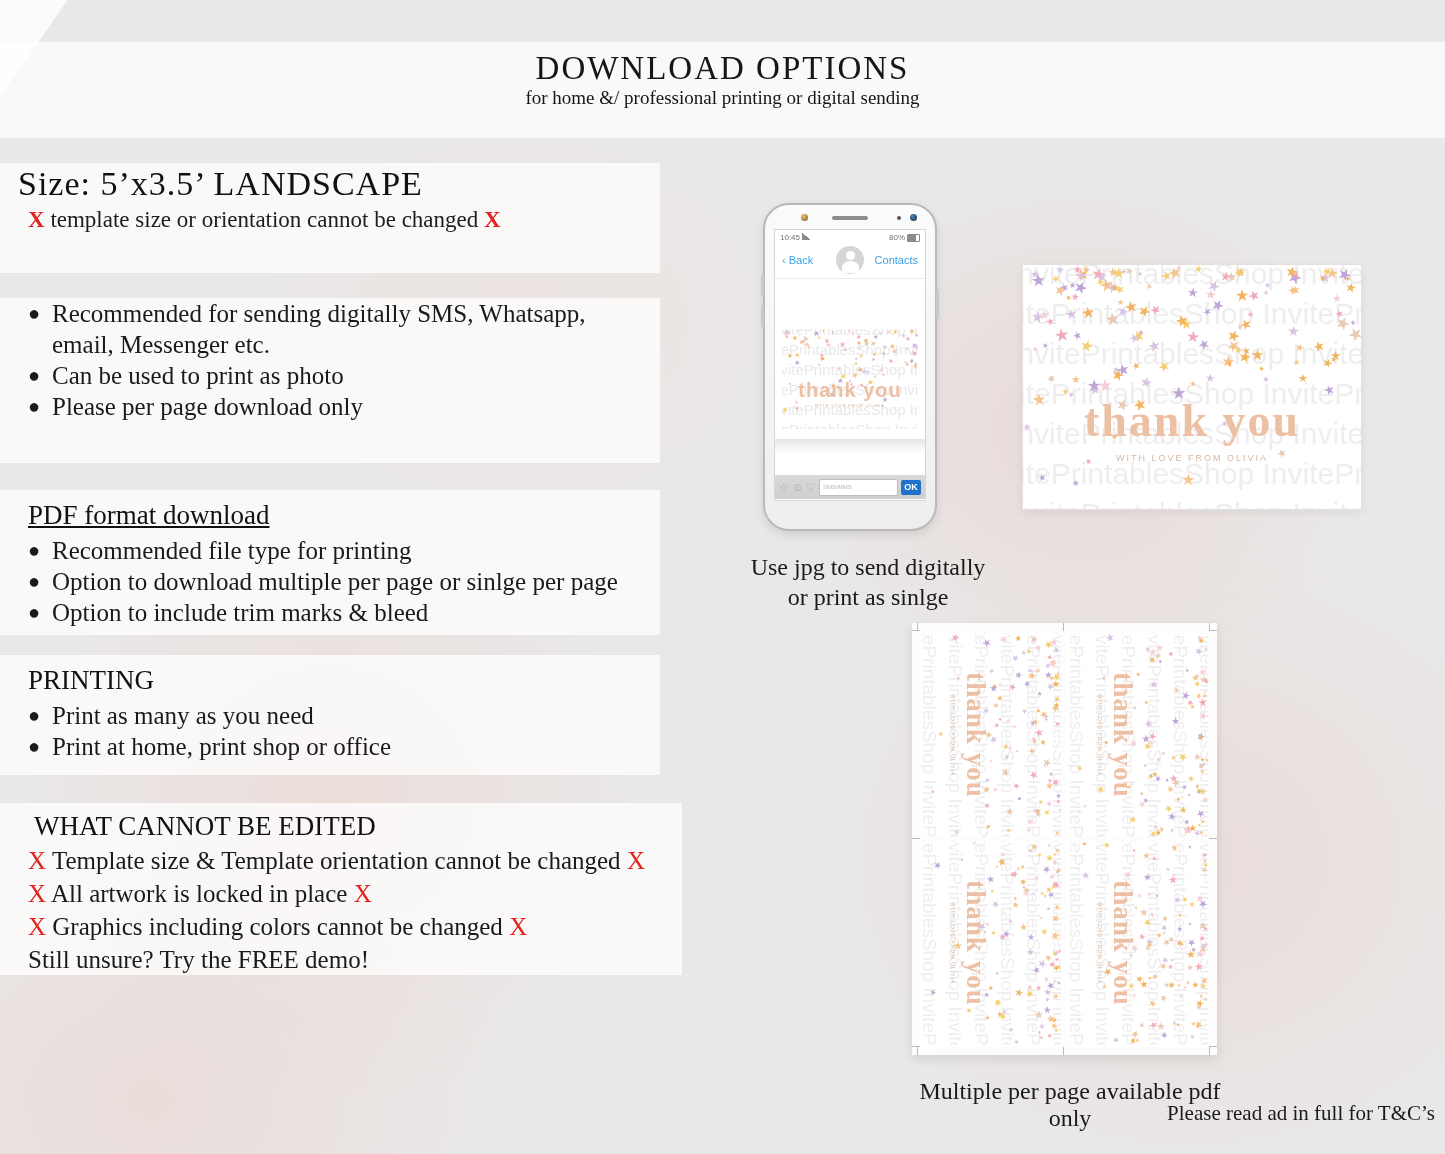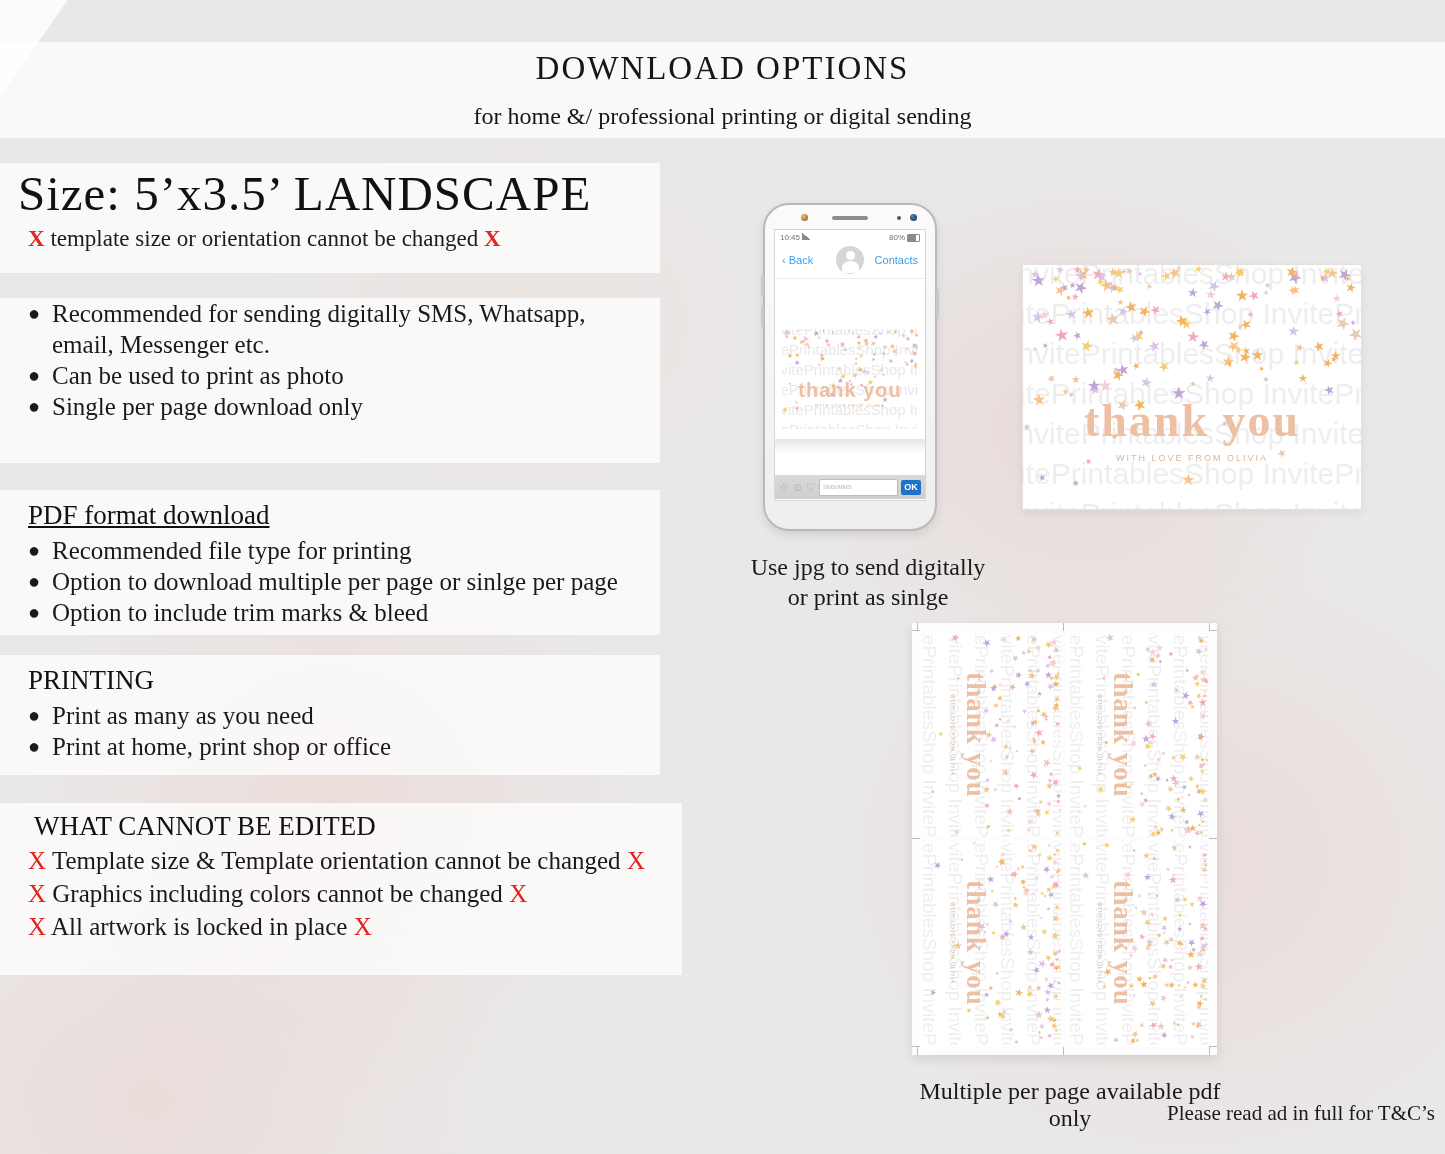--- a/index.html
+++ b/index.html
@@ -10,24 +10,24 @@
       radial-gradient(ellipse 430px 370px at 1075px 430px, rgba(232,206,200,.55), rgba(232,206,200,0) 70%),
       radial-gradient(ellipse 540px 470px at 1190px 860px, rgba(233,209,203,.5), rgba(233,209,203,0) 70%),
       radial-gradient(ellipse 470px 430px at 330px 800px, rgba(236,214,208,.6), rgba(236,214,208,0) 70%),
       radial-gradient(ellipse 420px 330px at 520px 320px, rgba(238,222,216,.45), rgba(238,222,216,0) 70%),
       radial-gradient(ellipse 500px 400px at 150px 1100px, rgba(234,210,204,.5), rgba(234,210,204,0) 72%),
       #e9e8e8;}
   .band{position:absolute;background:rgba(255,255,255,.75);}
   
   .hdr{left:0;top:42px;width:1445px;height:96px;text-align:center;color:#161616;}
   .hdr .t1{font-size:33px;letter-spacing:2px;margin-top:8px;}
-  .hdr .t2{font-size:24px;margin-top:16px;}
+  .hdr .t2{font-size:19px;margin-top:0;}
   
   .size-band{left:0;top:163px;width:660px;height:110px;}
-  .size-band .big{font-size:49px;color:#111;margin:2px 0 0 18px;letter-spacing:1px;}
+  .size-band .big{font-size:34px;color:#111;margin:2px 0 0 18px;letter-spacing:1px;}
   .size-band .note{font-size:23px;color:#1d1d1d;margin:4px 0 0 28px;}
   .x{color:#e3231c;font-weight:bold;}
   .xcap{color:#e3231c;font-weight:normal;}
   .sec .h{font-size:27px;color:#111;margin:10px 0 4px 28px;}
   .sec .h.u{text-decoration:underline;}
   .jpg-band{left:0;top:298px;width:660px;height:165px;}
   .pdf-band{left:0;top:490px;width:660px;height:145px;}
   .prn-band{left:0;top:655px;width:660px;height:120px;}
   .edt-band{left:0;top:803px;width:682px;height:172px;}
   .bul{display:flex;font-size:25px;color:#1a1a1a;margin-left:28px;line-height:31px;}
@@ -117,21 +117,21 @@
     <div class="bul">
         <span class="dot">●</span>
         <span class="btxt">Recommended for sending digitally SMS, Whatsapp, email, Messenger etc.</span>
       </div>
     <div class="bul">
         <span class="dot">●</span>
         <span class="btxt">Can be used to print as photo</span>
       </div>
     <div class="bul">
         <span class="dot">●</span>
-        <span class="btxt">Single per page download only</span>
+        <span class="btxt">Please per page download only</span>
       </div>
   </div>
 
   <div class="band sec pdf-band">
     <div class="h u">PDF format download</div>
     <div class="bul">
         <span class="dot">●</span>
         <span class="btxt">Recommended file type for printing</span>
       </div>
     <div class="bul">
@@ -158,28 +158,29 @@
 
   <div class="band edt-band">
     <div class="h2">WHAT CANNOT BE EDITED</div>
     <div class="xline">
       <span class="xcap">X</span>
       <span>Template size &amp; Template orientation cannot be changed</span>
       <span class="xcap">X</span>
     </div>
     <div class="xline">
       <span class="xcap">X</span>
-      <span>Graphics including colors cannot be changed</span>
+      <span>All artwork is locked in place</span>
       <span class="xcap">X</span>
     </div>
     <div class="xline">
       <span class="xcap">X</span>
-      <span>All artwork is locked in place</span>
+      <span>Graphics including colors cannot be changed</span>
       <span class="xcap">X</span>
     </div>
+    <div class="still">Still unsure? Try the FREE demo!</div>
   </div>
 
   <div class="phone">
     <div class="sidebtn" style="left:-4px;top:70px;width:3px;height:22px;"></div>
     <div class="sidebtn" style="left:-4px;top:100px;width:3px;height:22px;"></div>
     <div class="sidebtn" style="right:-4px;top:84px;width:3px;height:30px;"></div>
     <div class="bezel">
       <span class="cam"></span>
       <span class="spk"></span>
       <span class="dotA"></span>

